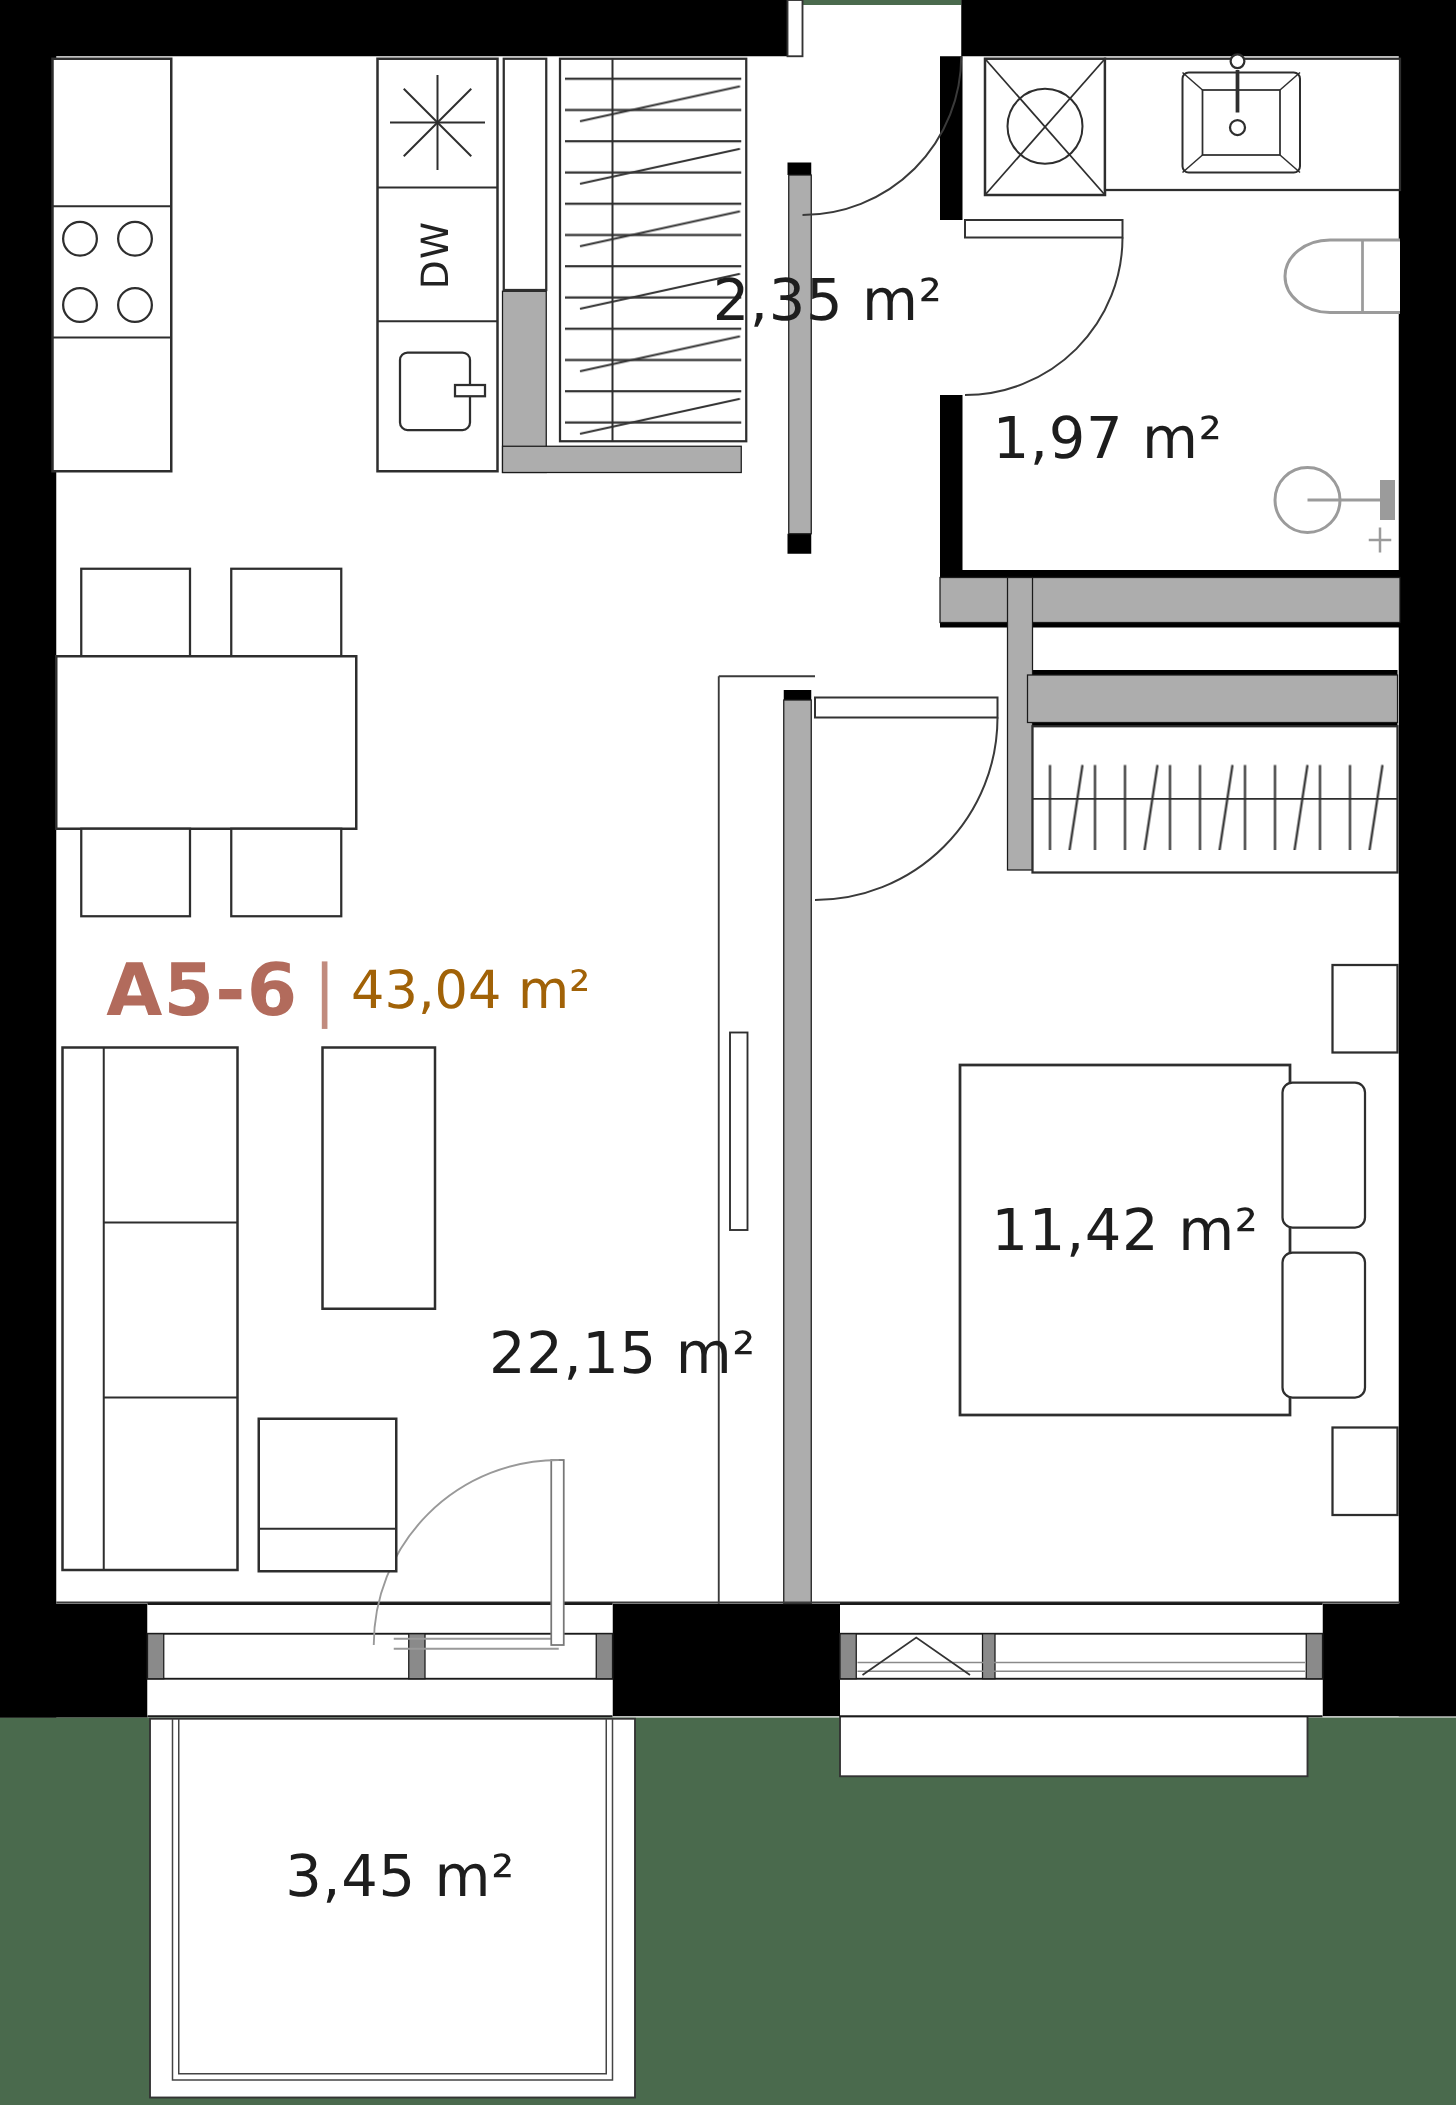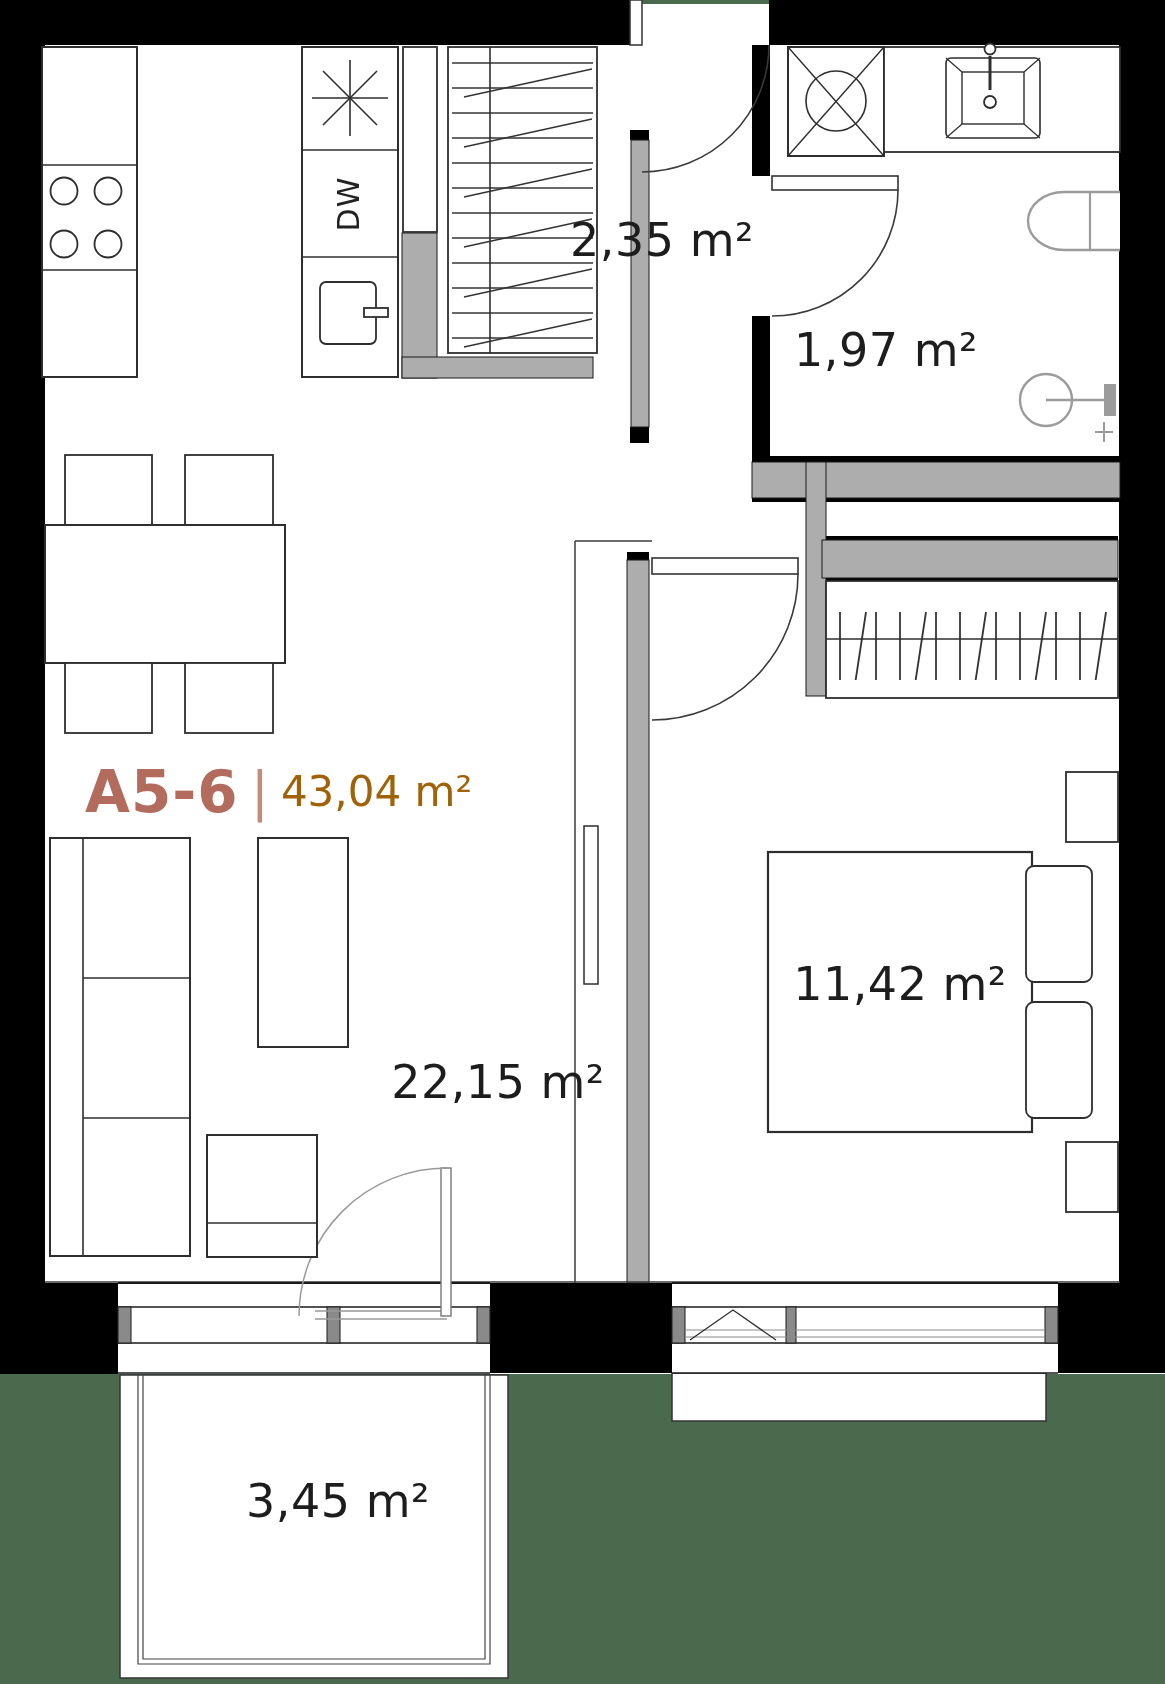--- a/index.html
+++ b/index.html
@@ -245,15 +245,15 @@
 <div class="title">
   <span class="unit">A5-6</span>
   <span class="sep">|</span>
   <span class="area">43,04 m²</span>
 </div>
 
 <div class="room-label" style="left:662px;top:240px;">2,35 m²</div>
 <div class="room-label" style="left:886px;top:350px;">1,97 m²</div>
 <div class="room-label" style="left:450px;top:1082px;margin-left:48px;">22,15 m²</div>
 <div class="room-label" style="left:900px;top:984px;">11,42 m²</div>
-<div class="room-label" style="left:320px;top:1501px;margin-left:18px;">3,45 m²</div>
+<div class="room-label" style="left:320px;top:1501px;">3,45 m²</div>
 
 </div>
 
 </body></html>

